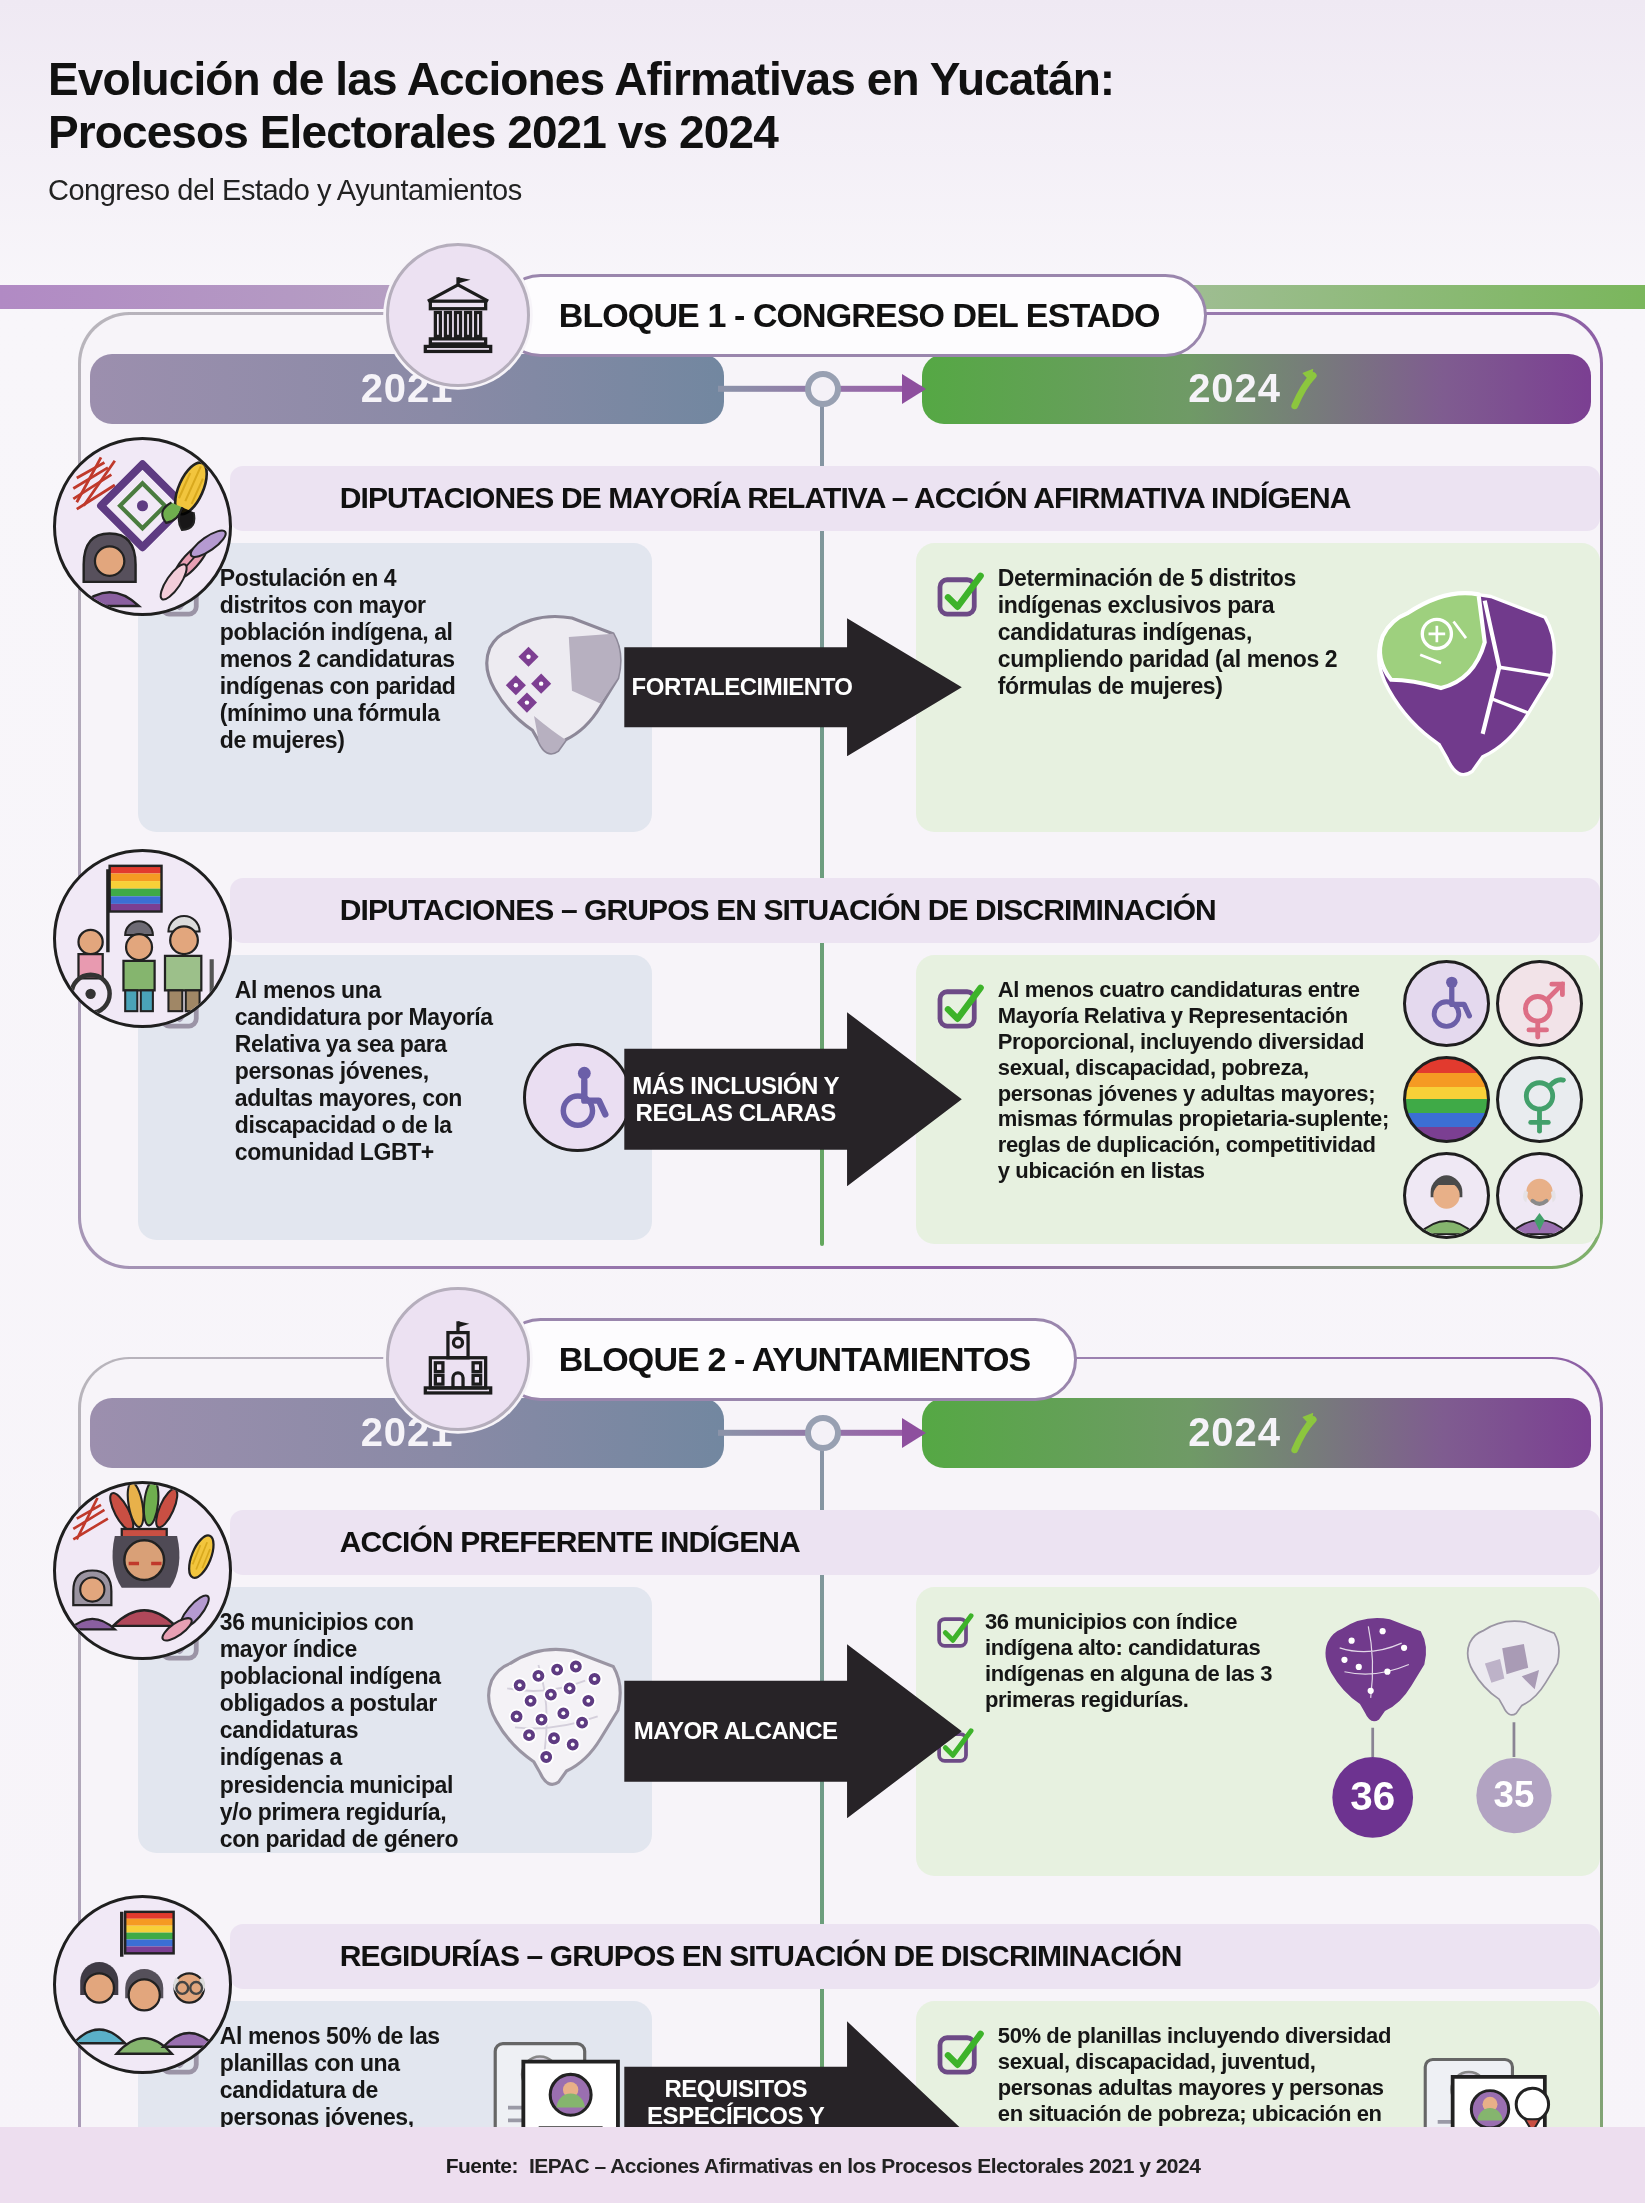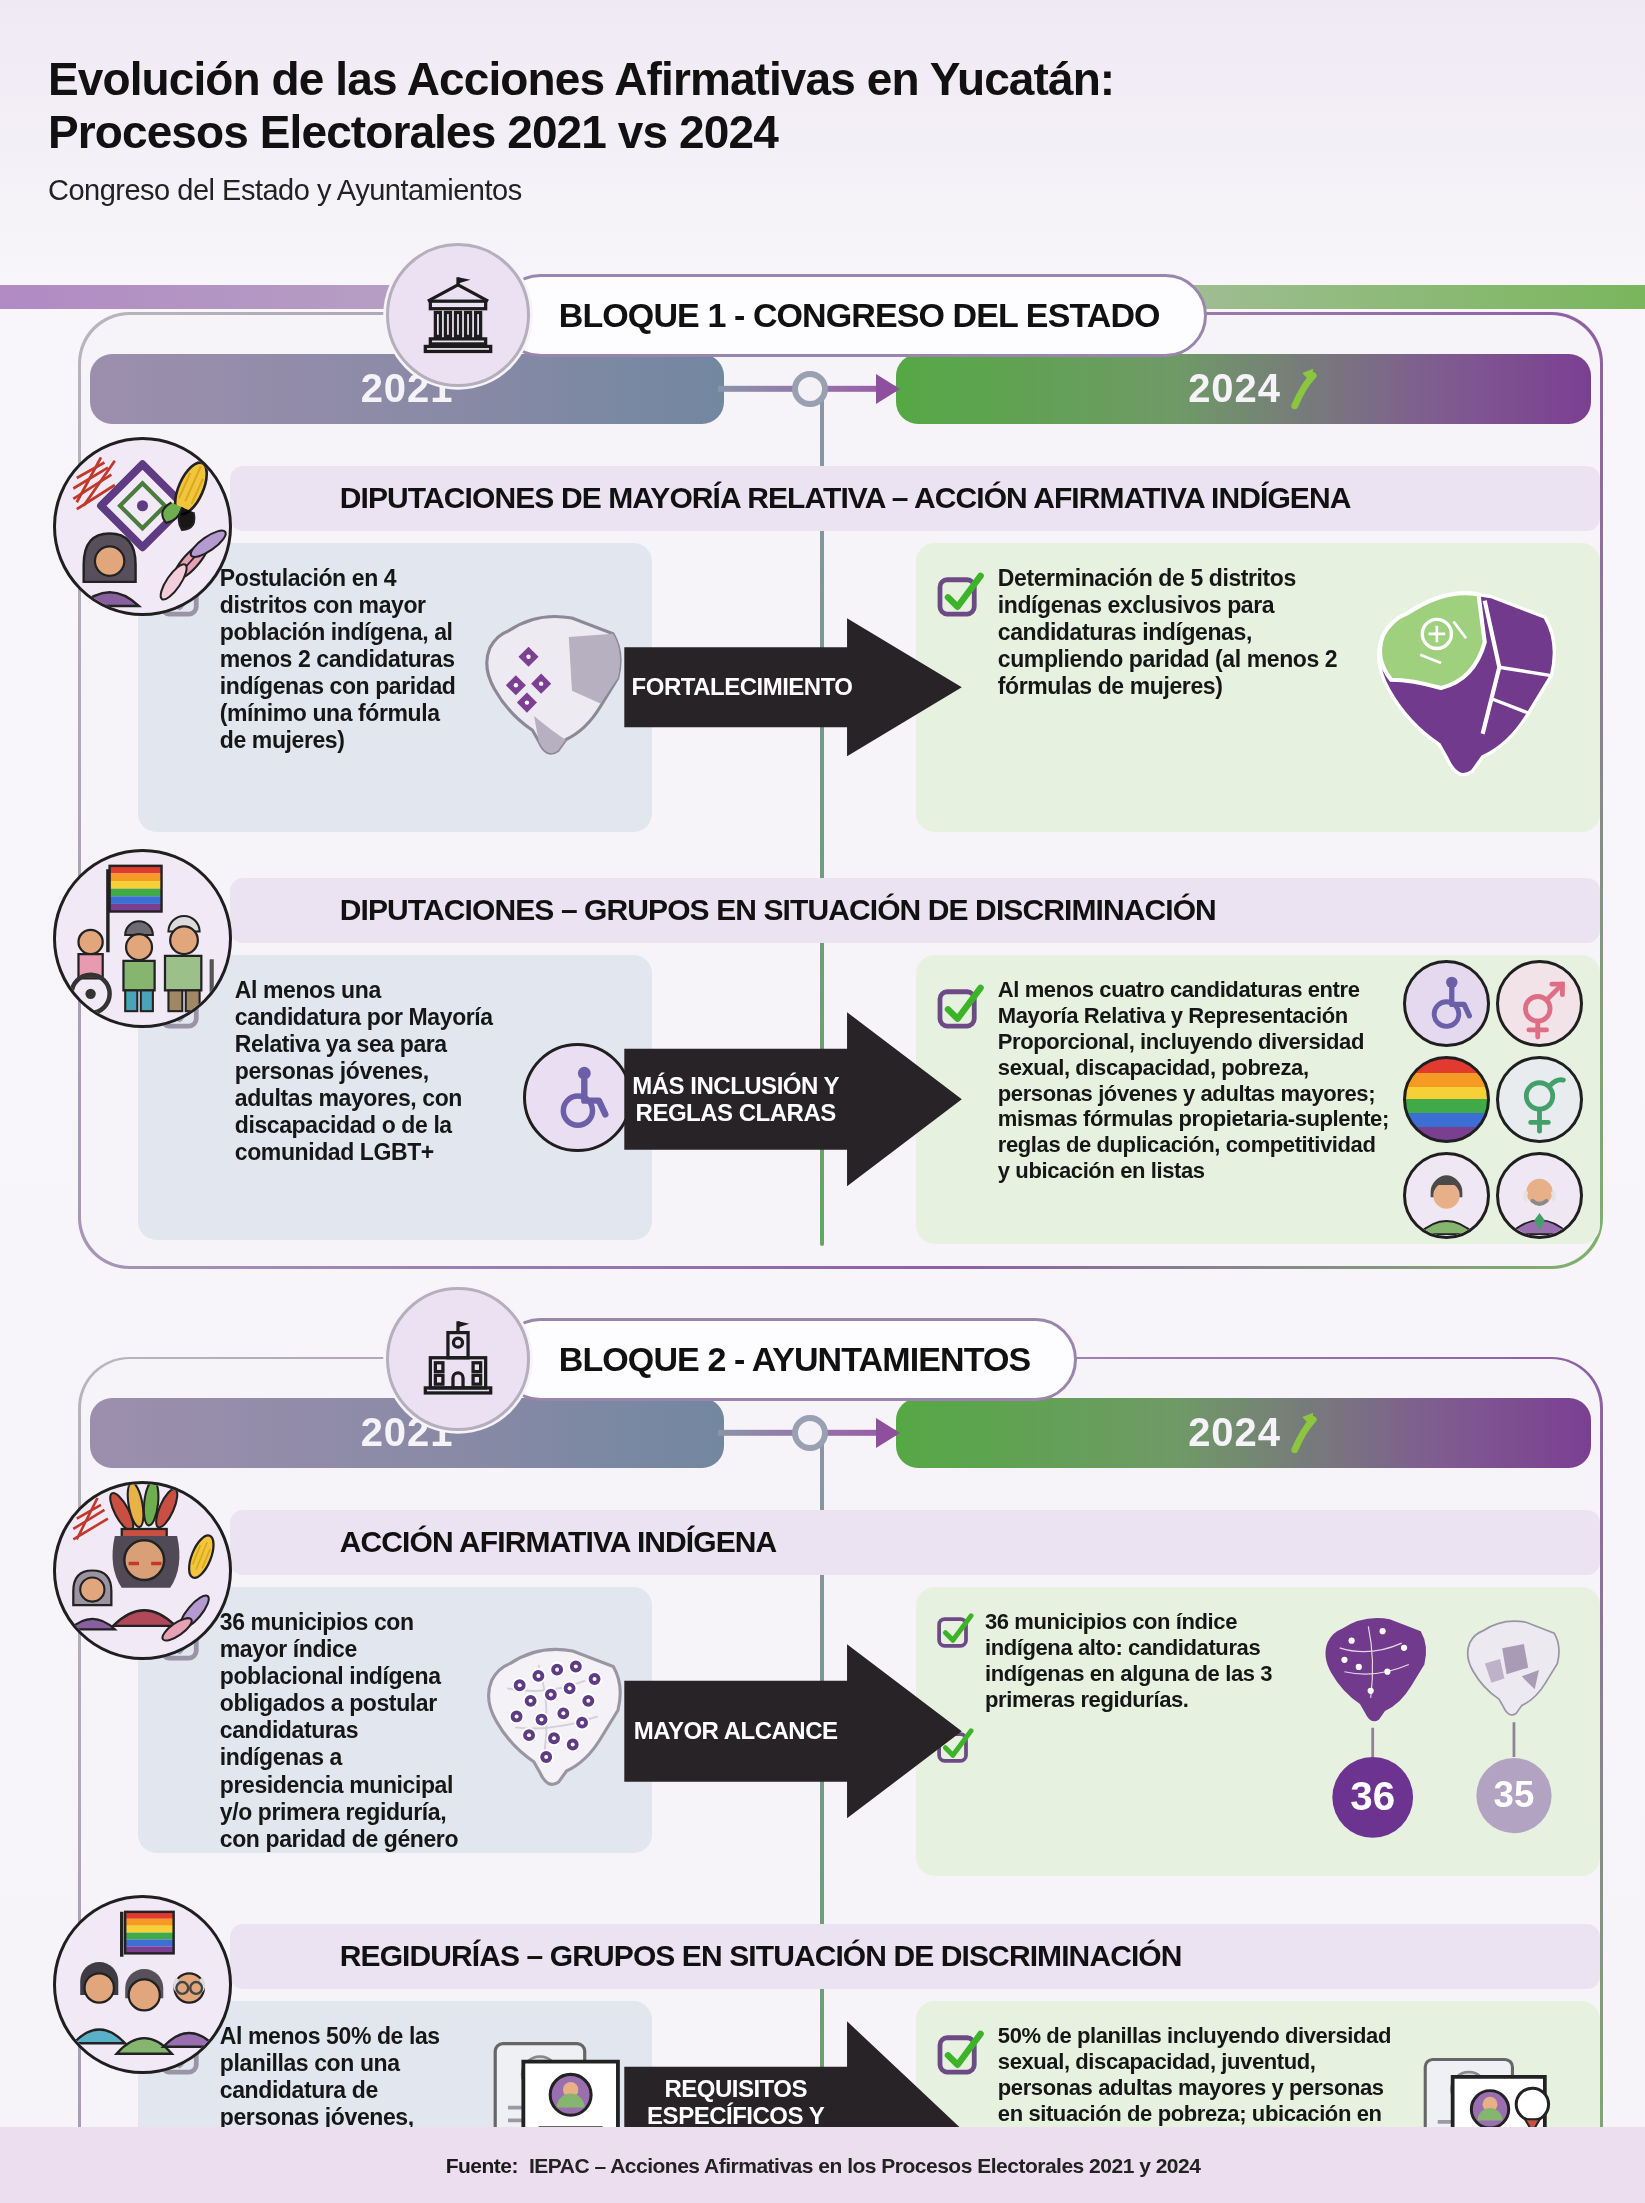--- a/index.html
+++ b/index.html
@@ -31,21 +31,21 @@
     display:flex;align-items:center;justify-content:center;margin-right:-31px;position:relative;z-index:2;
     box-shadow:0 0 0 2.8px #f7f4f9;}
   .pill-label{background:#fdfcfe;border:3.7px solid #9a86ad;border-radius:42px;height:77px;
     display:flex;align-items:center;padding:0 44px 0 57px;font-size:34px;font-weight:bold;
     letter-spacing:-0.9px;z-index:1;color:#111;}
   
   .years{display:flex;align-items:center;margin:5.5px 9.2px 0 9.2px;height:70px;position:relative;z-index:1;}
   .ybar{height:70px;border-radius:22px;display:flex;align-items:center;justify-content:center;
     color:#f5f3f8;font-size:40px;font-weight:bold;letter-spacing:0.9px;}
   .y2021{width:634px;background:linear-gradient(90deg,#9c8fae 0%,#8a8aa6 55%,#7287a0 100%);}
-  .y2024{width:669px;background:linear-gradient(90deg,#55a844 0%,#6f9a66 40%,#7f5c90 78%,#7b3f92 100%);gap:7px;padding-left:26px;}
+  .y2024{width:669px;background:linear-gradient(90deg,#55a844 0%,#6f9a66 40%,#7f5c90 78%,#7b3f92 100%);gap:7px;}
   .yconn{flex:1;position:relative;height:70px;}
   .yconn .hl{position:absolute;left:-5.5px;right:0;top:50%;height:6.4px;transform:translateY(-50%);
     background:linear-gradient(90deg,#8b94a9 0%,#9b59a8 100%);}
   .yconn .node{position:absolute;left:50%;top:50%;width:24px;height:24px;border:6.4px solid #98a0b2;
     border-radius:50%;background:#f4f1f7;transform:translate(-50%,-50%);}
   .yconn .ah{position:absolute;right:-3.7px;top:50%;transform:translateY(-50%);width:0;height:0;
     border-top:15.6px solid transparent;border-bottom:15.6px solid transparent;border-left:24px solid #8e4f9e;}
   
   .row{position:relative;}
   .rhead{margin:0 0 0 149px;height:65px;background:#ece3f2;border-radius:13px;display:flex;
@@ -424,21 +424,21 @@
           </g>
           <g transform="rotate(40 80 74)">
                 <ellipse cx="80" cy="74" rx="4" ry="12" fill="#b59ad1" stroke="#222" stroke-width="1.2"></ellipse>
               </g>
           <g transform="rotate(55 70 84)">
                 <ellipse cx="70" cy="84" rx="3.6" ry="10" fill="#e8a0b4" stroke="#222" stroke-width="1.2"></ellipse>
               </g>
         </svg>
       </div>
       <div class="rhead">
-        <span>ACCIÓN AFIRMATIVA INDÍGENA</span>
+        <span>ACCIÓN PREFERENTE INDÍGENA</span>
       </div>
       <div class="rcontent">
         <div class="cl">
           <div class="box bxl" style="height:266px;">
             <svg class="ck" viewBox="0 0 64 64">
               <rect x="5" y="16" width="43" height="43" rx="9" fill="none" stroke="#9b94a6" stroke-width="6"></rect>
               <polyline points="15,38 27,50 56,11" fill="none" stroke="#a59eb2" stroke-width="8" stroke-linecap="round" stroke-linejoin="round"></polyline>
             </svg>
             <p>36 municipios con mayor índice poblacional indígena obligados a postular candidaturas indígenas a presidencia municipal y/o primera regiduría, con paridad de género</p>
             <div class="art">

